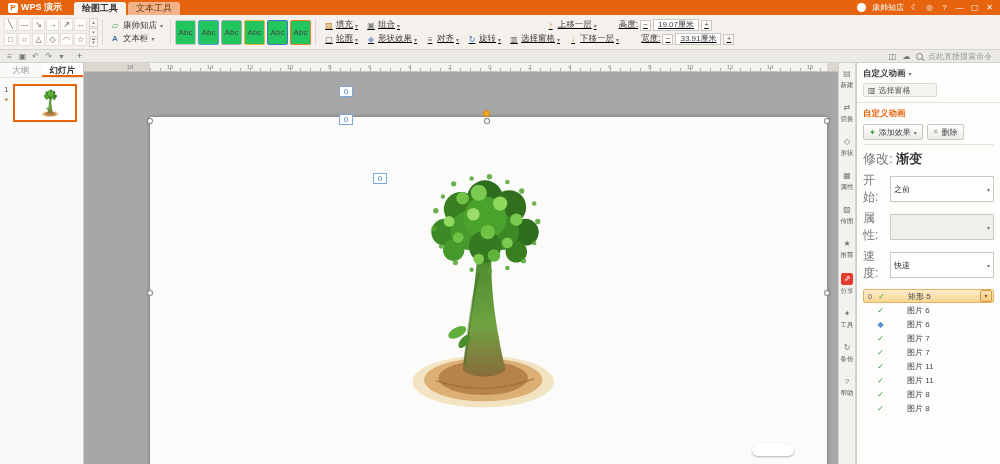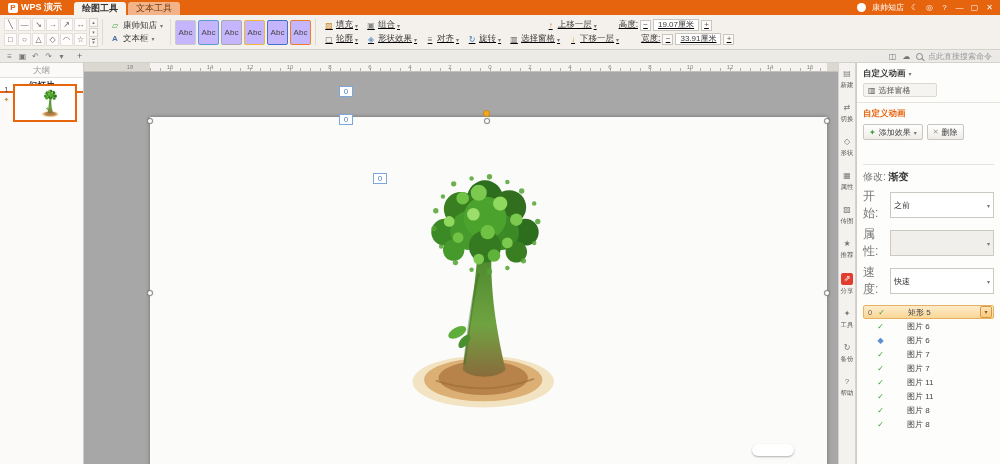--- a/index.html
+++ b/index.html
@@ -38,21 +38,21 @@
   .i-fill::before{content:"▨";color:#c9821e;}
   .i-outline::before{content:"▢";color:#666;}
   .i-effects::before{content:"◈";color:#6f94c4;}
   .i-align::before{content:"≡";color:#666;}
   .i-rotate::before{content:"↻";color:#3f7fbf;}
   .i-selpane::before{content:"▥";color:#666;}
   .i-group::before{content:"▣";color:#888;}
   .i-up::before{content:"↑";color:#c98f2a;}
   .i-down::before{content:"↓";color:#c98f2a;}
   .presets{display:flex;align-items:center;gap:2px;}
-  .preset{width:21px;height:25px;background:#c4b5fd;border:1px solid #c9c9c9;border-radius:2px;font-size:8px;color:#444;display:flex;align-items:center;justify-content:center;cursor:default;}
+  .preset{width:21px;height:25px;background:#22c55e;border:1px solid #c9c9c9;border-radius:2px;font-size:8px;color:#444;display:flex;align-items:center;justify-content:center;cursor:default;}
   .two{display:flex;flex-direction:column;justify-content:space-between;padding:1px 0;width:392px;}
   .rrow{display:flex;align-items:center;height:14px;text-decoration:underline;}
   .rbtn{display:flex;align-items:center;gap:2px;padding:0 4px;font-size:8.5px;color:#3b3b3b;height:14px;white-space:nowrap;background:none;border:none;}
   .push{margin-left:auto;}
   .sizer{display:flex;align-items:center;gap:2px;font-size:8.5px;color:#3b3b3b;margin-left:18px;white-space:nowrap;}
   .step{width:11px;height:11px;border:1px solid #c9c5bf;background:#fbfaf8;font-size:8px;line-height:8px;text-align:center;color:#555;}
   .val{min-width:46px;border:1px solid #c9c5bf;background:#fff;height:12px;line-height:10px;text-align:center;font-size:8px;padding:0 2px;}
 
   
   .tabbar{position:absolute;top:50px;left:0;right:0;height:13px;background:#eceae6;border-bottom:1px solid #d5d1cb;display:flex;align-items:center;font-size:8px;color:#555;z-index:20;}
@@ -66,21 +66,21 @@
   .tclose::before{content:"✕";}
   .dtab.active .tclose{display:inline;}
   .newtab{padding:0 6px;color:#666;font-size:9px;background:none;border:none;}
   .tbr{margin-left:auto;display:flex;align-items:center;gap:5px;padding-right:8px;}
   .mag{width:7px;height:7px;border:1px solid #888;border-radius:50%;position:relative;display:inline-block;}
   .mag::after{content:"";position:absolute;width:4px;height:1px;background:#888;transform:rotate(45deg);right:-3px;bottom:-1px;}
   .cmdsearch{color:#999;}
 
   
   .slides{position:absolute;top:63px;left:0;width:84px;bottom:0;background:#fbfaf8;border-right:1px solid #cfccc7;z-index:10;}
-  .ptabs{display:flex;height:15px;border-bottom:1px solid #e3e0db;font-size:8.5px;color:#999;flex-direction:column;}
+  .ptabs{display:flex;height:15px;border-bottom:1px solid #e3e0db;font-size:8.5px;color:#999;}
   .ptab{flex:1;text-align:center;line-height:15px;cursor:default;}
   .ptab.active{color:#333;font-weight:bold;background:#fff;box-shadow:inset 0 -2px 0 #e8650f;text-align:center;}
   .thumbrow{display:flex;margin-top:6px;}
   .tnumcol{width:13px;display:flex;flex-direction:column;align-items:center;font-size:8px;color:#555;gap:2px;padding-top:1px;}
   .tstar{color:#b99a54;font-size:7px;}
   .thumb{width:64px;height:38px;background:#fff;border:2px solid #e8650f;display:flex;align-items:center;justify-content:center;overflow:hidden;}
 
   
   .ruler{position:absolute;top:63px;left:84px;width:754px;height:9px;background:linear-gradient(to right,#dbd8d2 0 66px,#f6f4f0 66px 743px,#dbd8d2 743px 100%);border-bottom:1px solid #c4c0ba;z-index:10;}
   .ruler::before{content:"";position:absolute;left:66px;right:11px;bottom:0;height:3px;background:repeating-linear-gradient(to right,#b5b1aa 0 1px,transparent 1px 10px);}
@@ -107,21 +107,21 @@
   
   .apanel{position:absolute;top:63px;right:0;width:144px;bottom:0;background:#fdfdfc;border-left:1px solid #cfccc6;padding:4px 6px;font-size:8.5px;color:#444;display:flex;flex-direction:column;z-index:10;}
   .ap-head{display:flex;align-items:center;gap:3px;height:13px;font-weight:bold;color:#3c3c3c;}
   .selpane{margin-top:3px;display:flex;align-items:center;gap:3px;height:14px;padding:0 4px;background:#f6f4f0;border:1px solid #dcd8d2;border-radius:2px;width:74px;color:#555;font-size:8px;}
   .ap-div{height:1px;background:#e6e3de;margin:5px -6px 4px;}
   .ap-sec{color:#e8650f;font-weight:bold;margin:1px 0 4px;font-size:8.5px;}
   .fx-row{display:flex;gap:4px;}
   .fxbtn{display:flex;align-items:center;gap:3px;height:16px;padding:0 5px;border:1px solid #c9c5bf;border-radius:2px;background:linear-gradient(#fff,#efece7);color:#444;font-size:8px;}
   .star{color:#3a9e3a;font-size:8px;}
   .delic{color:#999;font-size:7px;}
-  .modline{margin-top:24px;padding-top:5px;border-top:1px solid #e6e3de;color:#777;font-size:10px;}
+  .modline{margin-top:4px;padding-top:5px;border-top:1px solid #e6e3de;color:#777;font-size:13px;}
   .modline b{color:#333;}
   .frow{display:flex;align-items:center;margin-top:4px;gap:3px;}
   .flab{width:24px;color:#777;font-size:12px;}
   .fsel{flex:1;height:26px;border:1px solid #ccc8c2;background:#fff;display:flex;align-items:center;padding:0 3px;font-size:8px;color:#333;}
   .fsel .car{margin-left:auto;}
   .fsel.disabled{background:#f1efec;}
   .alist{margin-top:7px;flex:1;overflow:hidden;}
   .aitem{display:flex;align-items:center;height:14px;gap:3px;padding:0 1px 0 2px;color:#444;cursor:default;}
   .anum{width:8px;font-size:7.5px;color:#666;text-align:center;}
   .aicon{width:9px;text-align:center;font-size:8px;color:#3a9e3a;}

